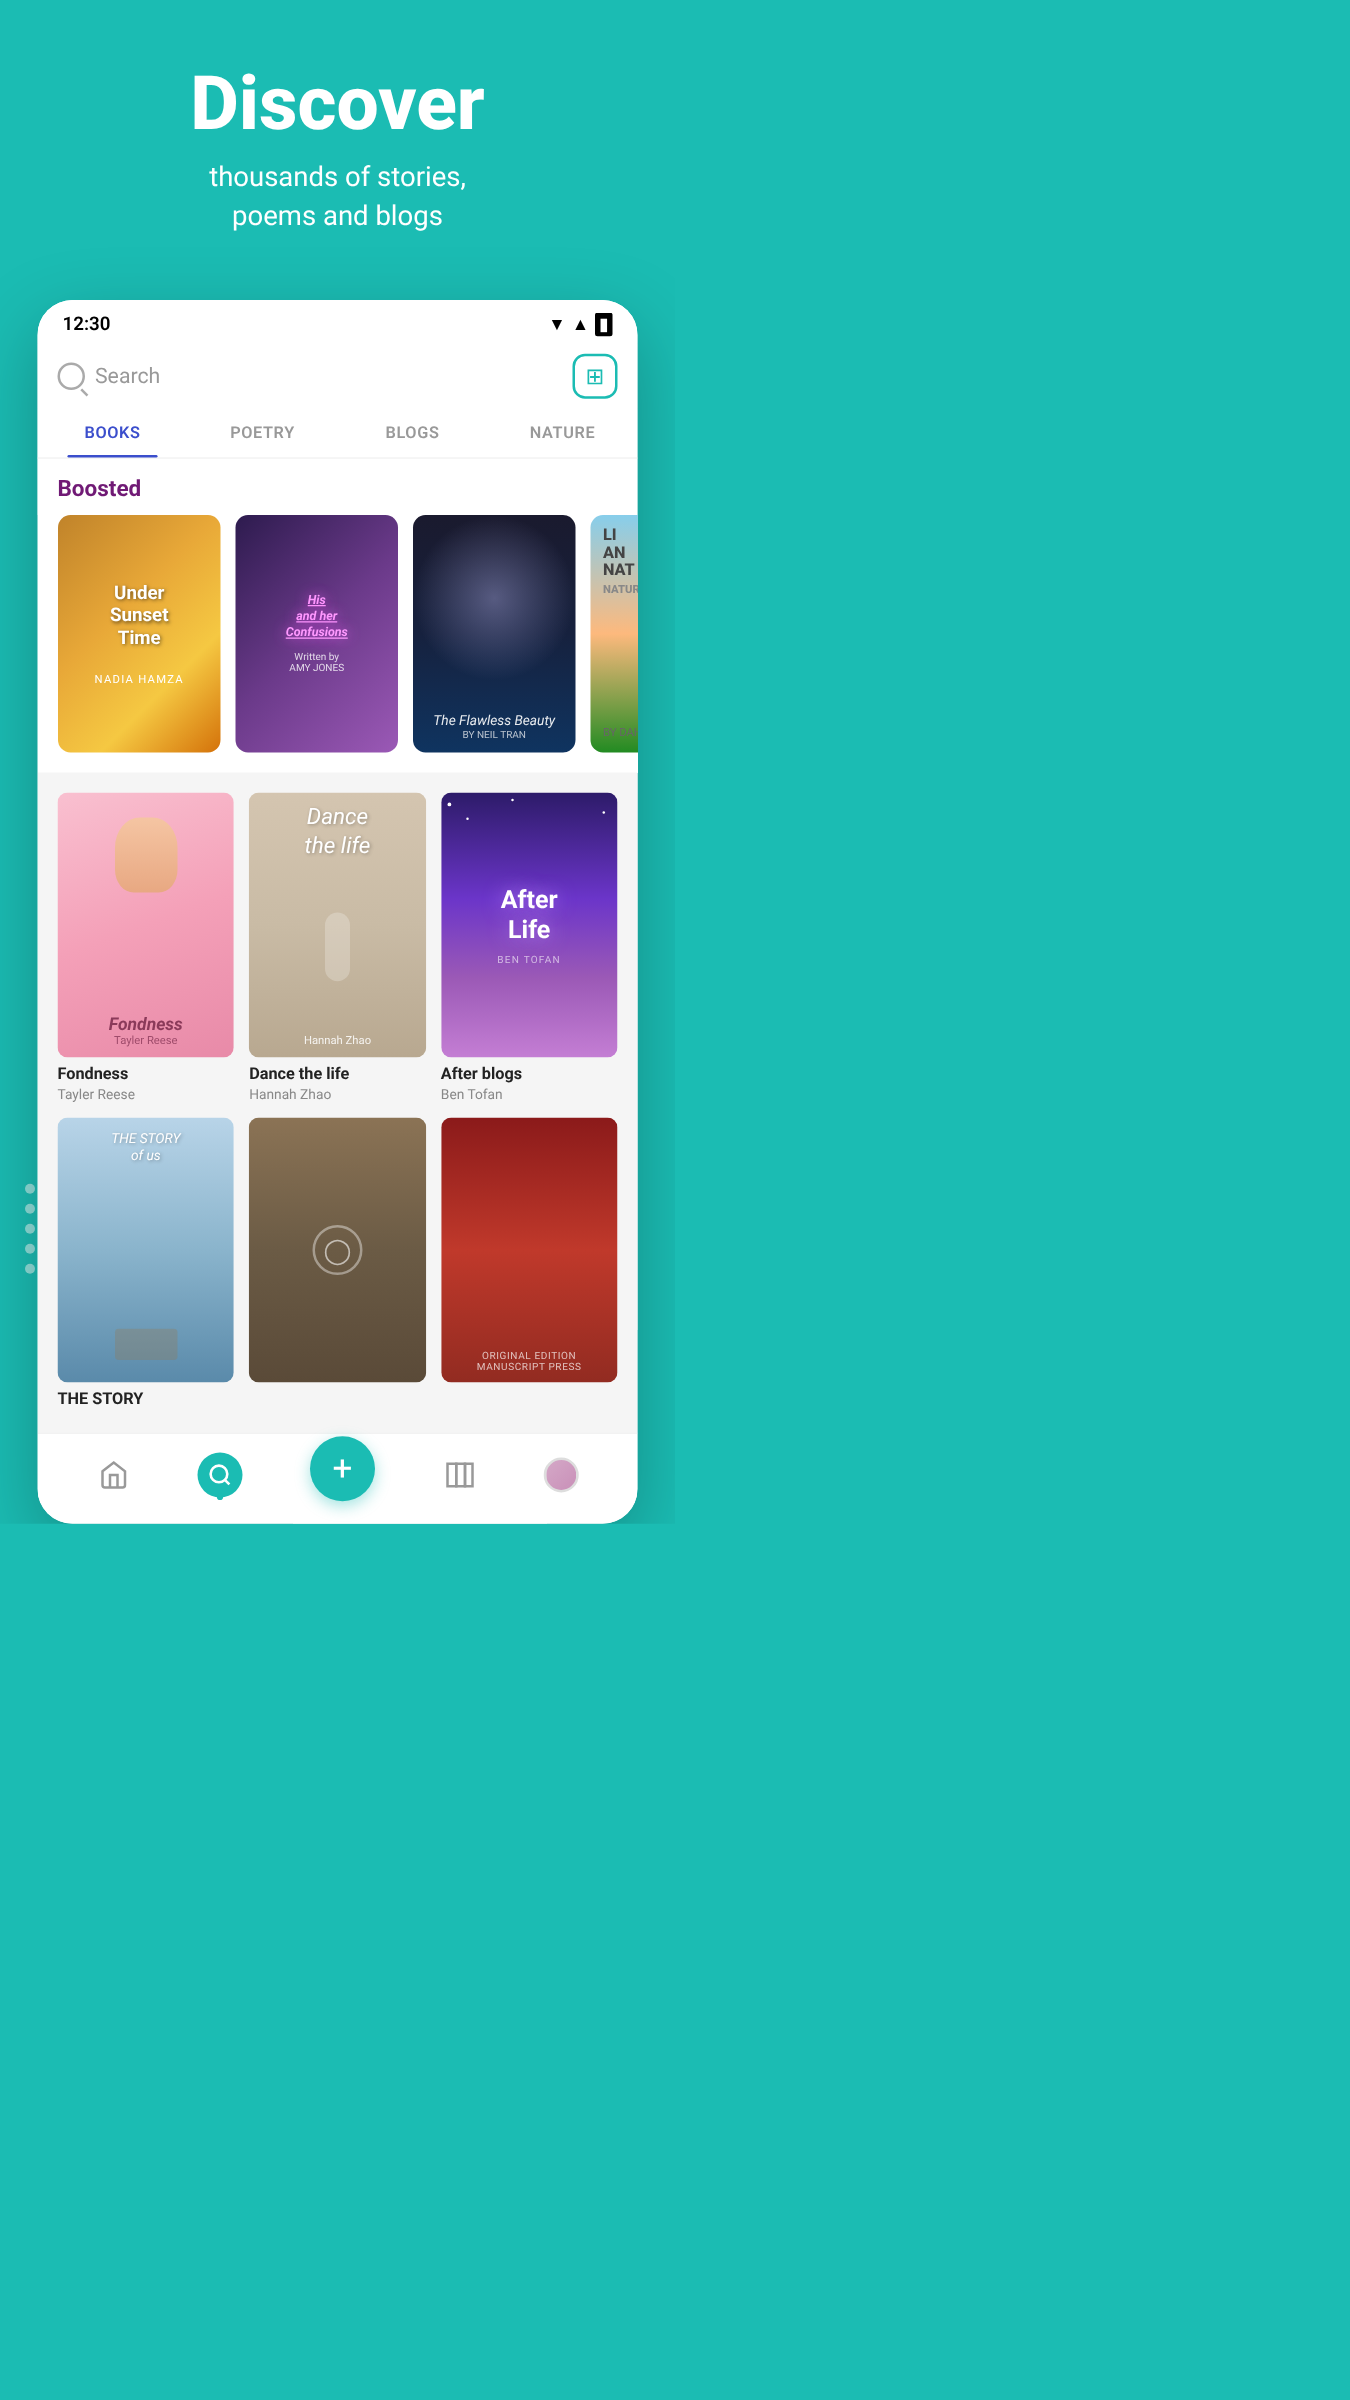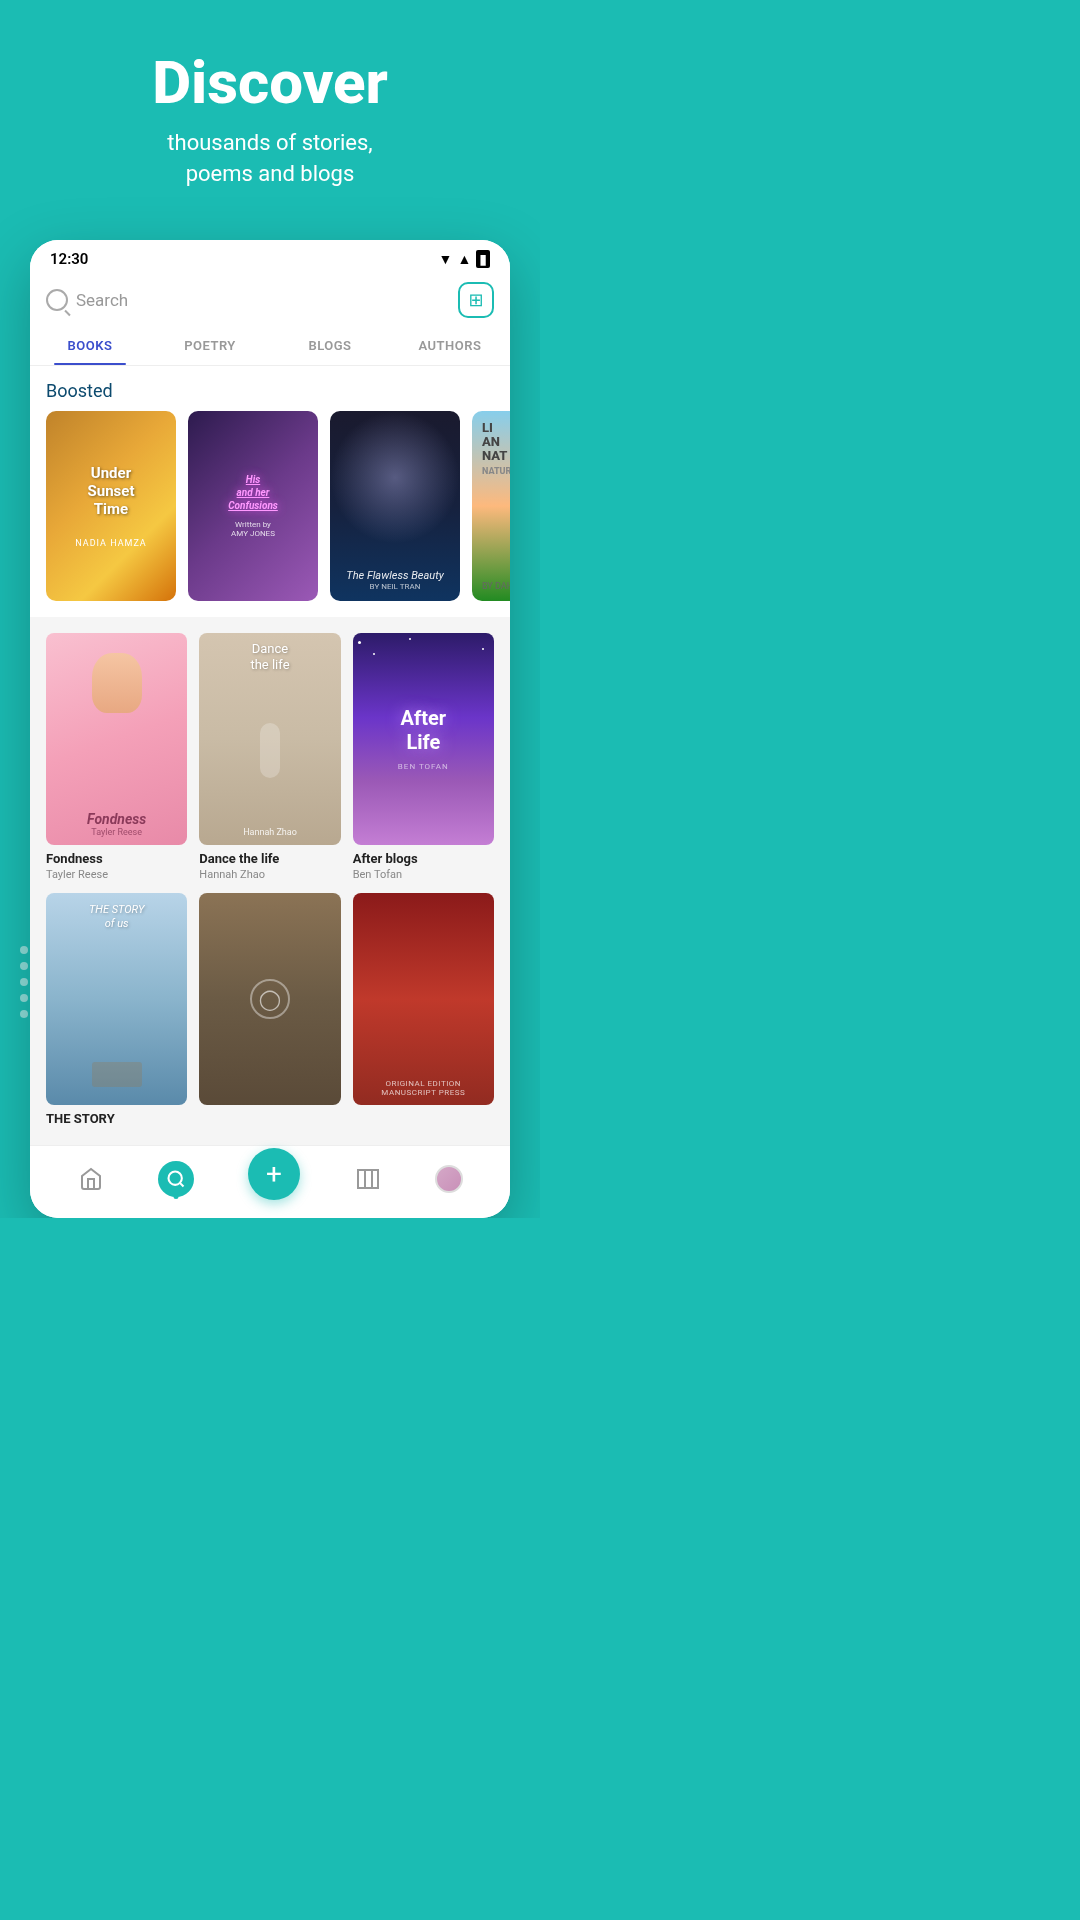--- a/index.html
+++ b/index.html
@@ -168,22 +168,22 @@
       right: 20%;
       height: 2px;
       background: #3B4ECC;
       border-radius: 2px;
     }
 
     
     .section-label {
       padding: 14px 16px 10px;
       font-size: 18px;
-      font-weight: 400;
-      color: #0c4a6e;
+      font-weight: 700;
+      color: #701a75;
       background: white;
     }
 
     
     .boosted-row {
       display: flex;
       gap: 12px;
       padding: 0 16px 16px;
       overflow-x: auto;
       background: white;
@@ -372,21 +372,22 @@
       background: linear-gradient(180deg, #d4c5b0 0%, #c9bba5 50%, #b8a890 100%);
       height: 100%;
       display: flex;
       flex-direction: column;
       align-items: center;
       justify-content: space-between;
       padding: 8px;
     }
 
     .dance-title-cover {
-      font-size: 13px;
+      font-size: 18px;
+      font-style: italic;
       color: white;
       text-align: center;
       text-shadow: 1px 1px 3px rgba(0,0,0,0.3);
       line-height: 1.3;
     }
 
     .dance-author-cover {
       font-size: 9px;
       color: white;
       opacity: 0.85;
@@ -605,21 +606,21 @@
     <div class="tab active">
       <span>BOOKS</span>
     </div>
     <div class="tab">
       <span>POETRY</span>
     </div>
     <div class="tab">
       <span>BLOGS</span>
     </div>
     <div class="tab">
-      <span>AUTHORS</span>
+      <span>NATURE</span>
     </div>
   </div>
 
   <div class="section-label">Boosted</div>
 
   <div class="boosted-row">
 
     <div class="book-card-boosted book-sunset">
       <div class="book-sunset-title">Under<br>Sunset<br>Time</div>
       <div class="book-sunset-author">NADIA HAMZA</div>

